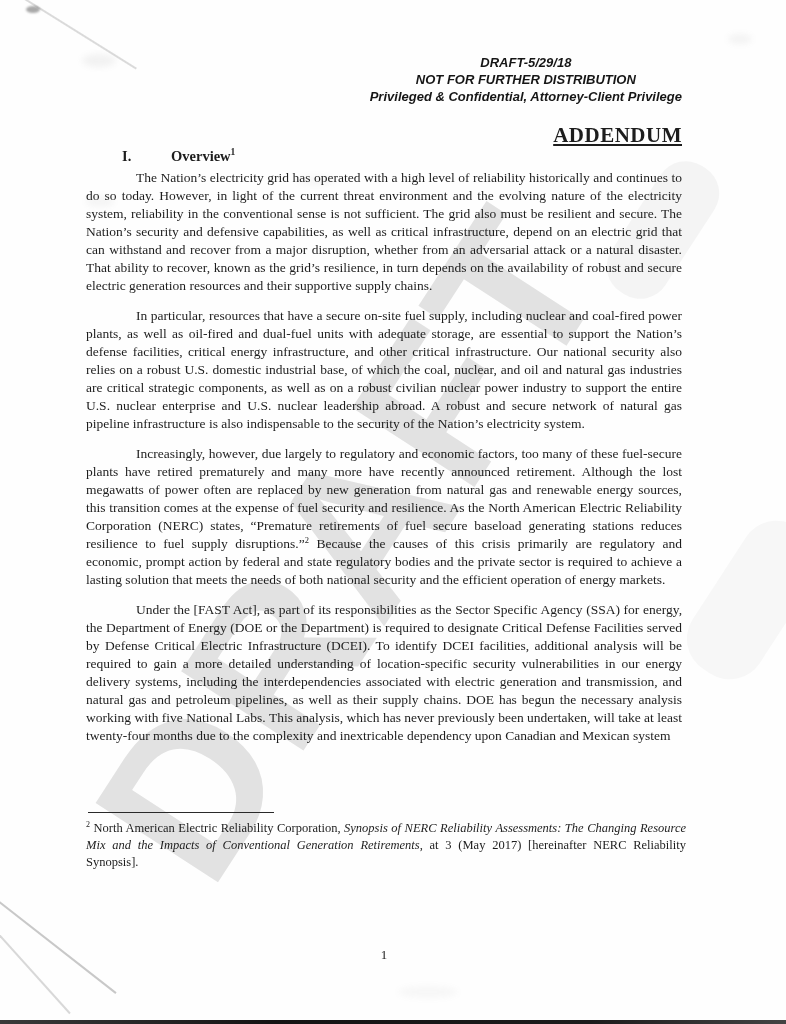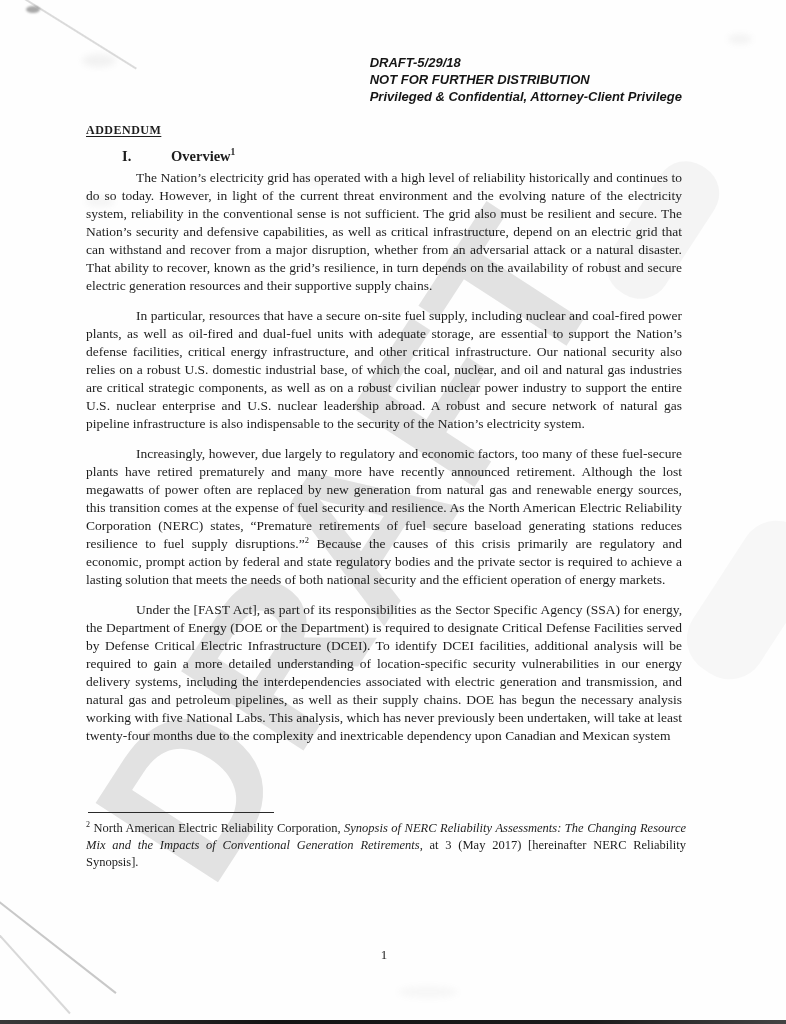--- a/index.html
+++ b/index.html
@@ -58,35 +58,35 @@
     background: linear-gradient(to right, #3a3a3a, #141414 35%, #1c1c1c 75%, #444);
     z-index: 2;
   }
 
   
   .content { position: relative; z-index: 1; }
 
   .header-block {
     position: absolute;
     top: 54px; right: 104px;
-    text-align: left;
+    text-align: center;
     font-family: "Liberation Sans", sans-serif;
     font-style: italic;
     font-weight: 700;
     font-size: 13px;
     line-height: 17px;
     color: #161616;
   }
 
   .doc-title {
     position: absolute;
     top: 123px; left: 86px; width: 596px;
-    text-align: left;
+    text-align: right;
     font-weight: 700;
-    font-size: 12px;
+    font-size: 21px;
     letter-spacing: 0.5px;
     text-decoration: underline;
     text-underline-offset: 2px;
   }
 
   .section-heading {
     position: absolute;
     top: 147px; left: 88px;
     font-weight: 700;
     font-size: 14.5px;

